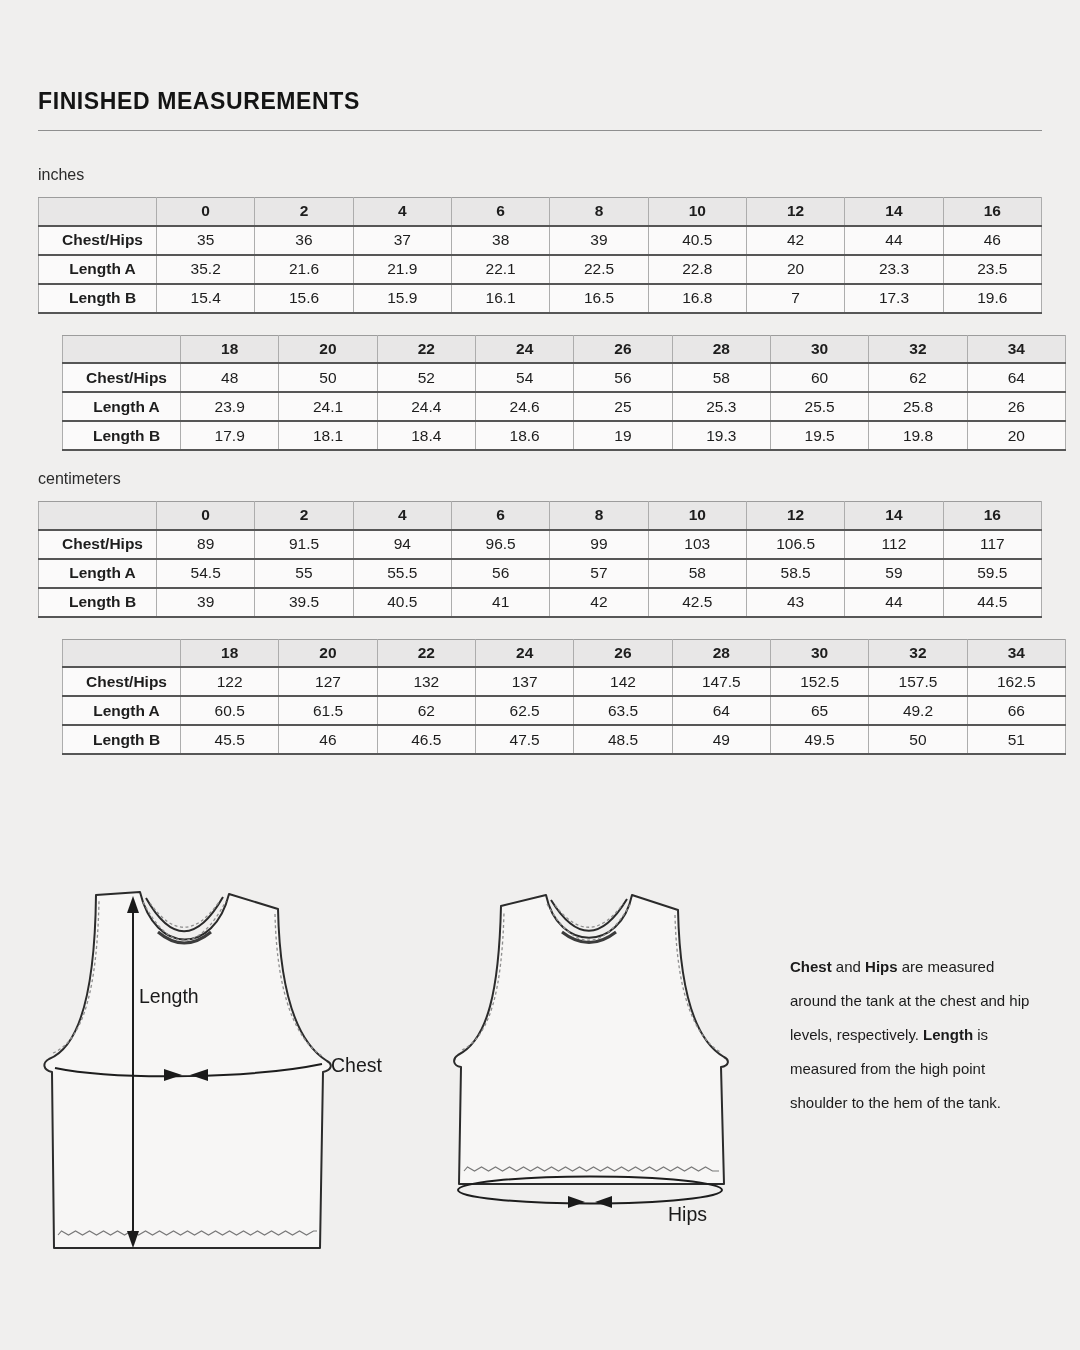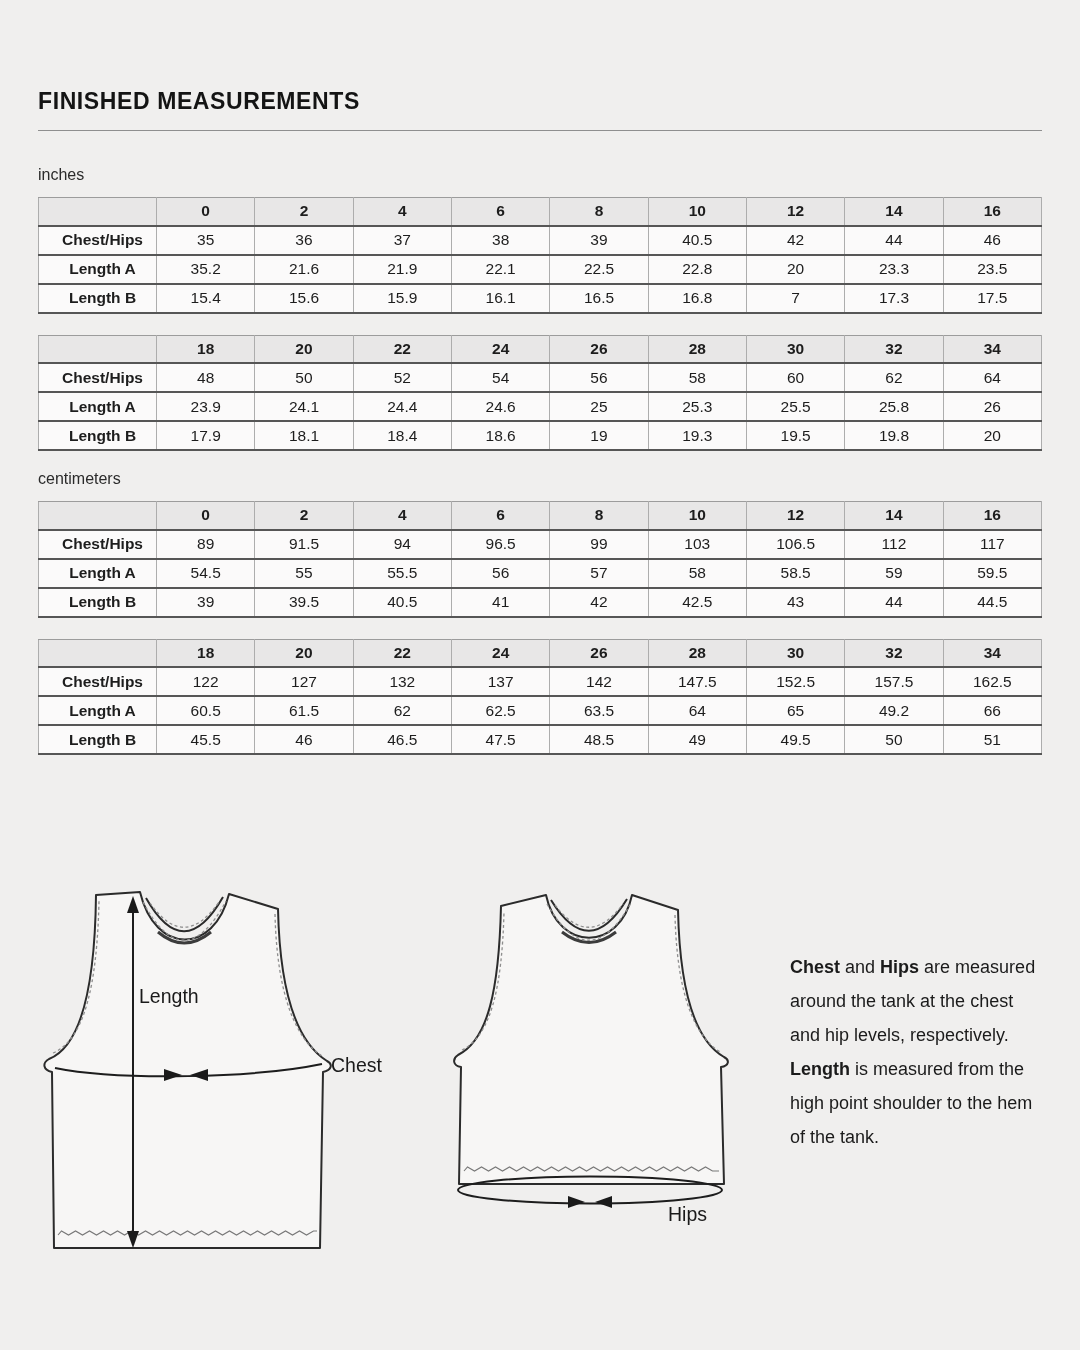--- a/index.html
+++ b/index.html
@@ -39,21 +39,21 @@
   table.size-table {
     width:100%;
     border-collapse:collapse;
     table-layout:fixed;
     background:#fbfafa;
     border-top:1px solid #9c9c9c;
     border-bottom:2px solid #565656;
     border-left:1px solid #adadad;
     border-right:1px solid #adadad;
   }
-  table.size-table + table.size-table { margin-top:21px; }
+  table.size-table + table.size-table { margin-top:21px;margin-left:24px; }
   .size-table th, .size-table td {
     height:29px;
     font-size:15.5px;
     text-align:center;
     vertical-align:middle;
     border-left:1px solid #adadad;
     color:#1d1d1d;
   }
   .size-table th:first-child, .size-table td:first-child { border-left:none; }
   .size-table thead th {
@@ -85,21 +85,21 @@
   .shadow  { fill:none; stroke:#3c3c3c; stroke-width:3; }
   .stitch  { fill:none; stroke:#8e8e8e; stroke-width:1.3; stroke-dasharray:3 2.6; }
   .zigzag  { fill:none; stroke:#787878; stroke-width:1.1; }
   .measure { fill:none; stroke:#1d1d1d; stroke-width:2; }
   .arrowhead { fill:#1a1a1a; stroke:none; }
 
   .note {
     position:absolute;
     left:790px; top:950px;
     width:254px;
-    font-size:18px;
+    font-size:15px;
     line-height:34px;
     color:#1b1b1b;
   }
   .note b { font-weight:bold; }
 </style>
 </head>
 <body>
 
 <div class="page">
   <div class="content">
@@ -150,21 +150,21 @@
           <tr>
             <th class="rowlabel">Length B</th>
             <td>15.4</td>
             <td>15.6</td>
             <td>15.9</td>
             <td>16.1</td>
             <td>16.5</td>
             <td>16.8</td>
             <td>7</td>
             <td>17.3</td>
-            <td>17.5</td>
+            <td>19.6</td>
           </tr>
         </tbody>
       </table>
     <table class="size-table">
         <thead>
           <tr>
             <th class="rowlabel"></th>
             <th>18</th>
             <th>20</th>
             <th>22</th>

